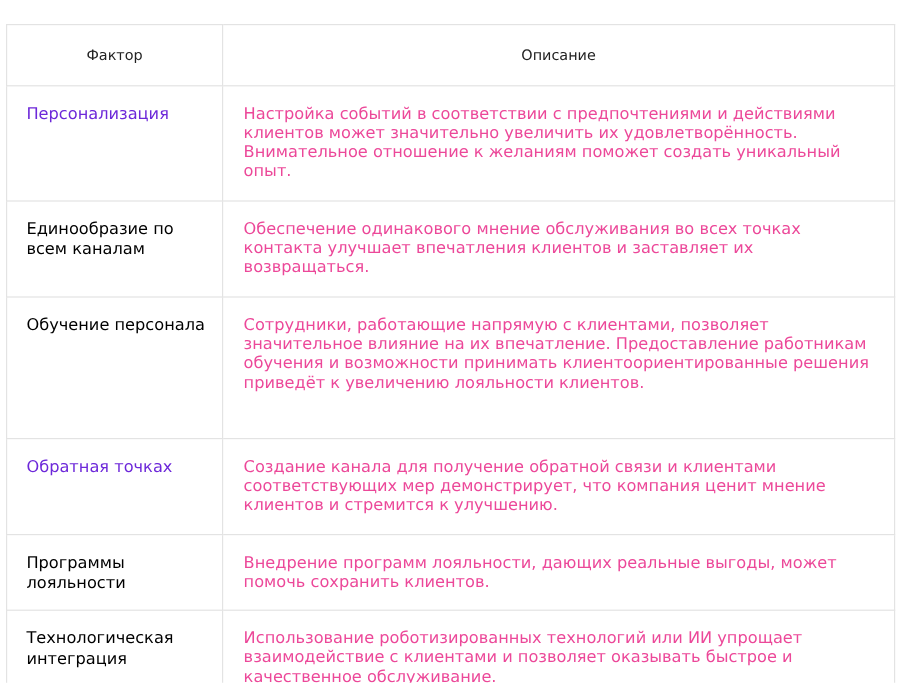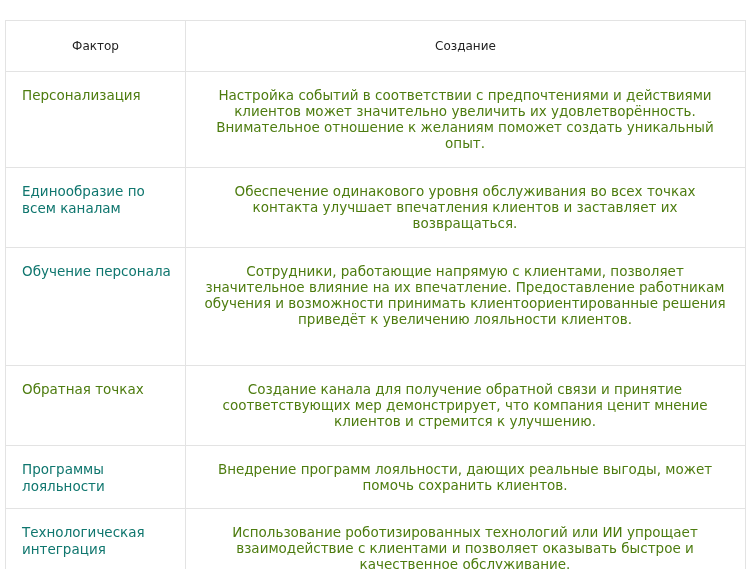--- a/index.html
+++ b/index.html
@@ -4,54 +4,54 @@
   <style>
     html, body { margin: 0; padding: 0; background: #ffffff; }
     body { width: 751px; height: 569px; overflow: hidden; position: relative;
            font-family: "DejaVu Sans", "Liberation Sans", sans-serif; color: #222222; }
     .tbl { position: absolute; left: 5px; top: 20px; width: 741px; border-collapse: collapse;
            table-layout: fixed; }
     .tbl td, .tbl th { border: 1.5px solid #e3e3e3; vertical-align: top; }
     .tbl th { font-weight: normal; font-size: 12px; color: #222; height: 50px;
               vertical-align: middle; text-align: center; padding: 0; }
     .col-factor { width: 180px; }
-    .cell-factor { padding: 15px 10px 10px 16px; font-size: 13.5px; line-height: 16.5px; color: #0f766e; }
-    .cell-factor.link { color: #4d7c0f; }
-    .cell-desc { padding: 15px 18px 10px 17px; font-size: 13.5px; line-height: 16px; color: #4d7c0f; text-align: center; }
+    .cell-factor { padding: 15px 10px 10px 16px; font-size: 13.5px; line-height: 16.5px; color: #000000; }
+    .cell-factor.link { color: #6d28d9; }
+    .cell-desc { padding: 15px 18px 10px 17px; font-size: 13.5px; line-height: 16px; color: #ec4899; }
   </style>
 </head>
 <body>
 
 <table class="tbl">
   <colgroup>
       <col class="col-factor">
       <col>
     </colgroup>
   <thead>
     <tr>
       <th>Фактор</th>
-      <th>Создание</th>
+      <th>Описание</th>
     </tr>
   </thead>
   <tbody>
     <tr style="height:96px">
       <td class="cell-factor link">Персонализация</td>
       <td class="cell-desc">Настройка событий в соответствии с предпочтениями и действиями клиентов может значительно увеличить их удовлетворённость. Внимательное отношение к желаниям поможет создать уникальный опыт.</td>
     </tr>
     <tr style="height:80px">
       <td class="cell-factor">Единообразие по всем каналам</td>
-      <td class="cell-desc">Обеспечение одинакового уровня обслуживания во всех точках контакта улучшает впечатления клиентов и заставляет их возвращаться.</td>
+      <td class="cell-desc">Обеспечение одинакового мнение обслуживания во всех точках контакта улучшает впечатления клиентов и заставляет их возвращаться.</td>
     </tr>
     <tr style="height:118px">
       <td class="cell-factor">Обучение персонала</td>
       <td class="cell-desc">Сотрудники, работающие напрямую с клиентами, позволяет значительное влияние на их впечатление. Предоставление работникам обучения и возможности принимать клиентоориентированные решения приведёт к увеличению лояльности клиентов.</td>
     </tr>
     <tr style="height:80px">
       <td class="cell-factor link">Обратная точках</td>
-      <td class="cell-desc">Создание канала для получение обратной связи и принятие соответствующих мер демонстрирует, что компания ценит мнение клиентов и стремится к улучшению.</td>
+      <td class="cell-desc">Создание канала для получение обратной связи и клиентами соответствующих мер демонстрирует, что компания ценит мнение клиентов и стремится к улучшению.</td>
     </tr>
     <tr style="height:63px">
       <td class="cell-factor">Программы лояльности</td>
       <td class="cell-desc">Внедрение программ лояльности, дающих реальные выгоды, может помочь сохранить клиентов.</td>
     </tr>
     <tr style="height:80px">
       <td class="cell-factor">Технологическая интеграция</td>
       <td class="cell-desc">Использование роботизированных технологий или ИИ упрощает взаимодействие с клиентами и позволяет оказывать быстрое и качественное обслуживание.</td>
     </tr>
   </tbody>

